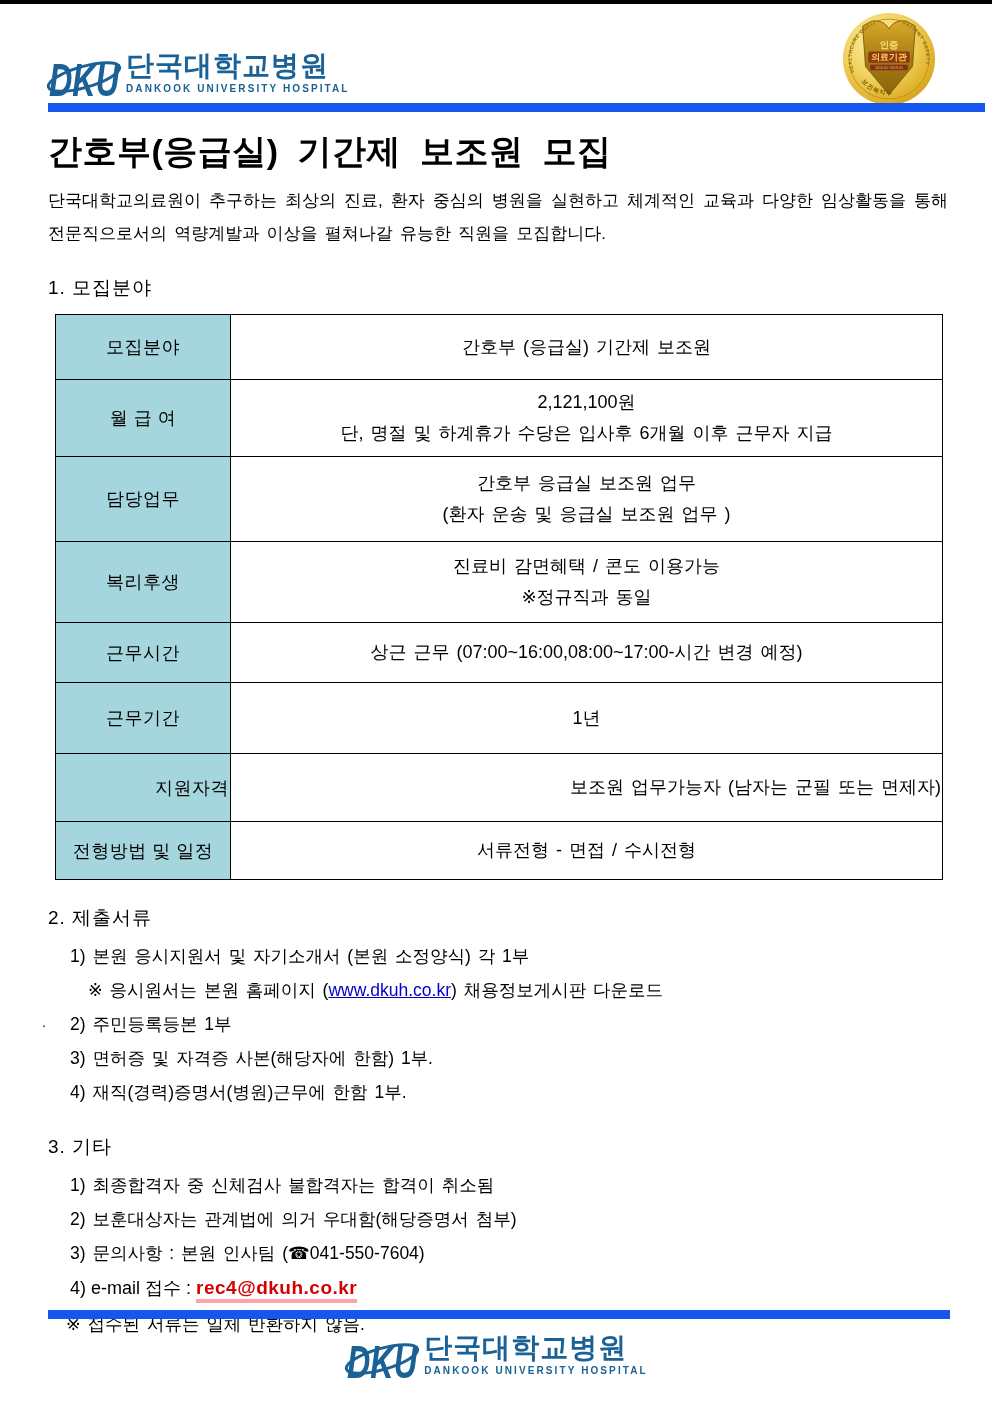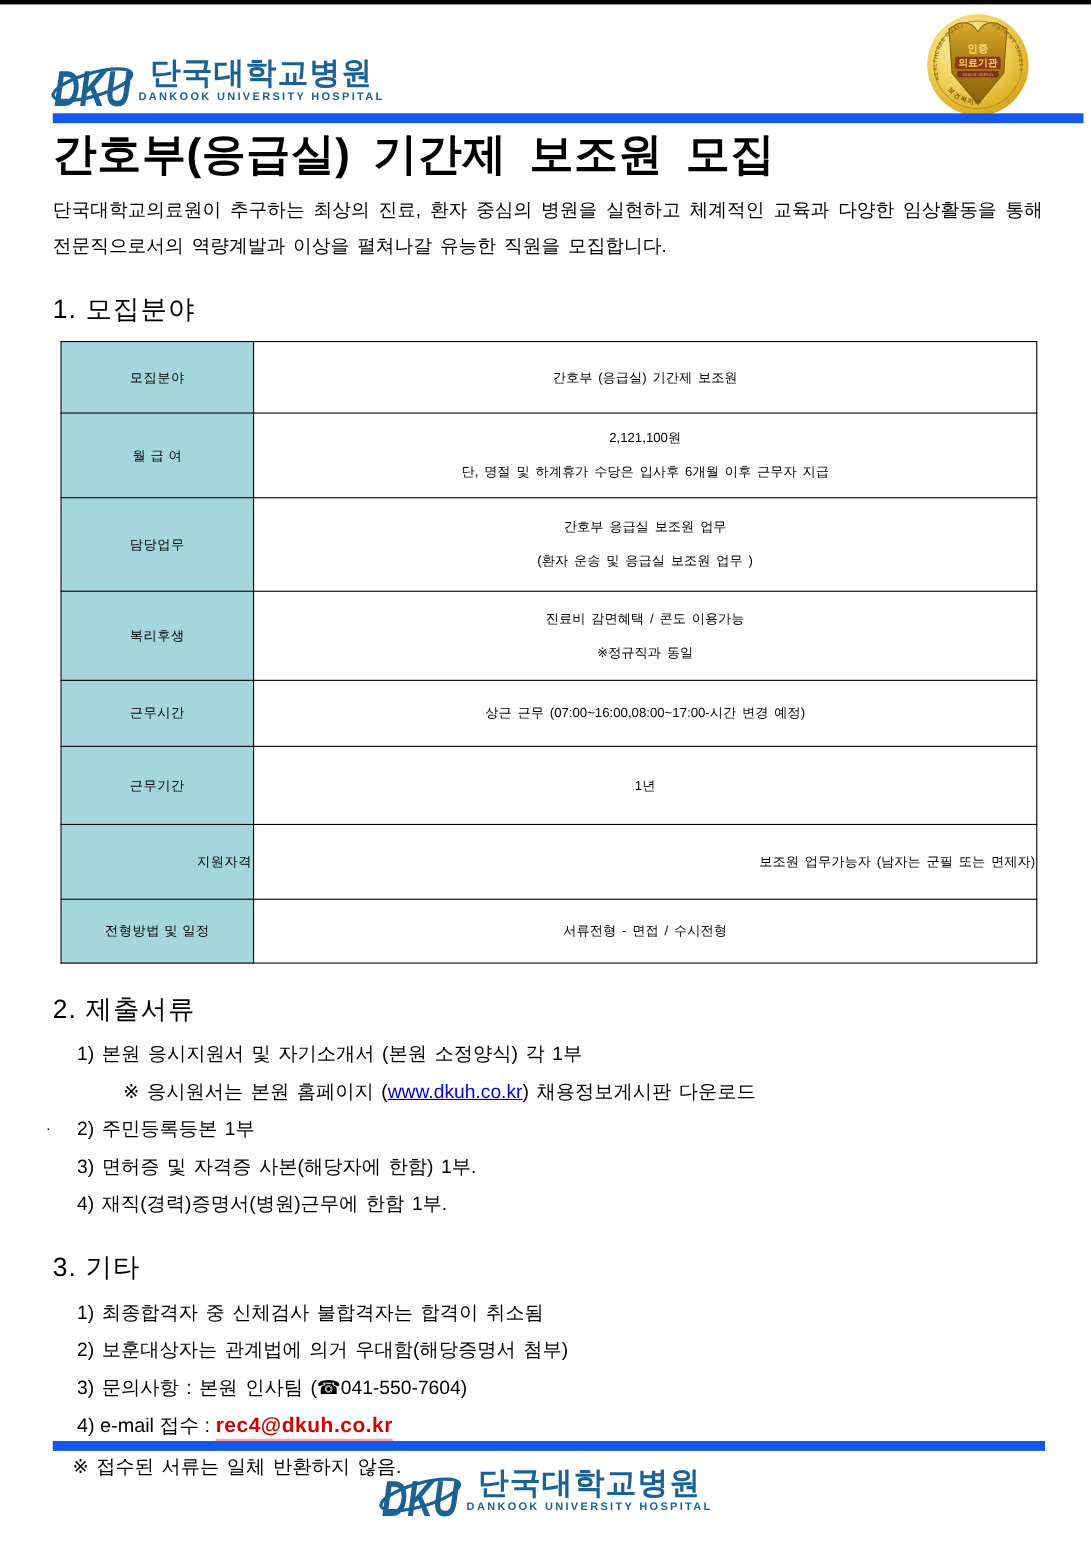--- a/index.html
+++ b/index.html
@@ -5,42 +5,42 @@
   html,body{margin:0;padding:0;}
   body{
     width:992px;height:1403px;position:relative;overflow:hidden;
     background:#ffffff;color:#000;
     font-family:"Liberation Sans","DejaVu Sans",sans-serif;
   }
   .topline{position:absolute;top:0;left:0;width:992px;height:4px;background:#000;}
   
   .header{position:relative;height:112px;}
   .logo-row{position:absolute;left:46px;top:50px;display:flex;align-items:flex-start;}
-  .logo-text{margin-left:4px;text-align:center;}
+  .logo-text{margin-left:4px;}
   .logo-kr{font-size:28px;font-weight:bold;color:#1a6296;letter-spacing:1px;line-height:32px;}
   .logo-en{font-size:10px;font-weight:bold;color:#1a6296;letter-spacing:2.1px;margin-top:1px;}
   .seal{position:absolute;right:56px;top:12px;width:94px;height:94px;}
   .bluebar{position:absolute;left:48px;top:103px;width:937px;height:9px;background:#1557ee;}
   
-  .title{margin:9px 48px 0 48px;font-size:40px;font-weight:800;letter-spacing:0.5px;word-spacing:9px;line-height:40px;}
+  .title{margin:19px 48px 0 48px;font-size:34px;font-weight:800;letter-spacing:0.5px;word-spacing:9px;line-height:40px;}
   .intro{margin:13px 48px 0 48px;width:900px;font-size:17px;line-height:33px;word-spacing:2.5px;text-align:justify;}
   
-  .sec-h{margin:25px 0 0 48px;font-size:24px;font-weight:500;letter-spacing:1px;}
+  .sec-h{margin:25px 0 0 48px;font-size:19px;font-weight:500;letter-spacing:1px;}
   
   table.recruit{border-collapse:collapse;margin:13px 0 0 55px;width:888px;table-layout:fixed;}
-  table.recruit td{border:1px solid #000;vertical-align:middle;font-size:12px;text-align:center;}
+  table.recruit td{border:1px solid #000;vertical-align:middle;font-size:18px;text-align:center;}
   td.th{width:172px;background:#a6d6dd;letter-spacing:0.5px;}
   td.tv{background:#fff;}
   .cell-line{line-height:31px;word-spacing:2px;}
   tr.tr-1 td{height:62px;} tr.tr-2 td{height:74px;} tr.tr-3 td{height:82px;} tr.tr-4 td{height:78px;}
   tr.tr-5 td{height:57px;} tr.tr-6 td{height:68px;} tr.tr-7 td{height:65px;text-align:right;} tr.tr-8 td{height:55px;}
   
   .list{margin-top:8px;}
   .list-item{margin-left:70px;font-size:17.5px;line-height:34px;word-spacing:2px;}
-  .list-note{margin-left:112px;font-size:17.5px;line-height:34px;word-spacing:2px;}
+  .list-note{margin-left:88px;font-size:17.5px;line-height:34px;word-spacing:2px;}
   a.link{color:#0000cc;text-decoration:underline;}
   .email-line{margin-left:70px;font-size:18px;line-height:36px;}
   a.email{color:#d40000;font-weight:bold;font-size:19px;text-decoration:none;border-bottom:4px solid #fca5a5;padding-bottom:1px;letter-spacing:0.5px;}
   .footnote{margin-left:66px;font-size:17.5px;line-height:36px;word-spacing:2px;}
   .stray{position:absolute;left:42px;top:1014px;font-size:14px;}
   
   .footer-bar{position:absolute;left:48px;top:1310px;width:902px;height:9px;background:#1557ee;}
   .footer-logo{position:absolute;left:0;top:1332px;width:992px;display:flex;justify-content:center;align-items:flex-start;}
 </style>
 </head>

